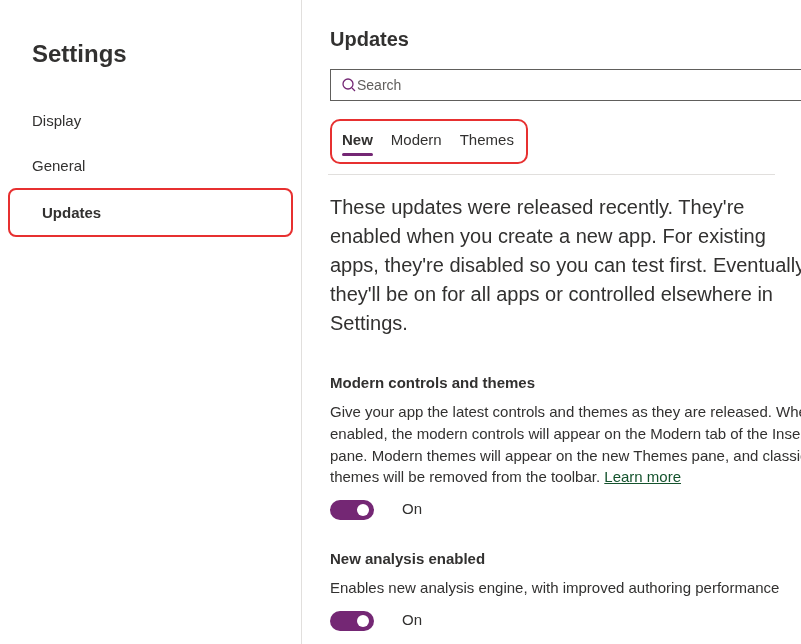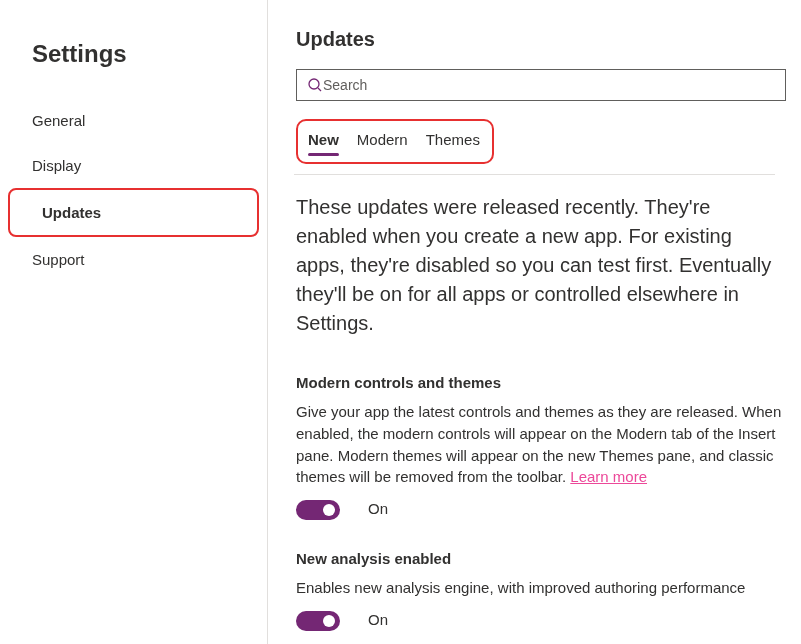--- a/index.html
+++ b/index.html
@@ -6,21 +6,21 @@
     body {
       font-family: "Segoe UI", -apple-system, sans-serif;
       background: #fff;
       color: #323130;
       width: 801px;
       height: 644px;
       overflow: hidden;
       display: flex;
     }
     .sidebar {
-      width: 268px;
+      width: 302px;
       border-right: 1px solid #e1dfdd;
       padding-top: 40px;
     }
     .sidebar-title {
       font-size: 24px;
       font-weight: 600;
       padding: 0 32px 30px 32px;
     }
     .nav-item {
       padding: 14px 32px;
@@ -114,21 +114,21 @@
       font-weight: 600;
       margin-bottom: 10px;
       margin-top: 23px;
     }
     .section-desc {
       font-size: 15px;
       line-height: 1.45;
       margin-bottom: 12px;
     }
     .learn-more {
-      color: #ec4899;
+      color: #14532d;
       text-decoration: underline;
       cursor: pointer;
     }
     .toggle-row {
       display: flex;
       align-items: flex-start;
       gap: 28px;
       margin-bottom: 30px;
     }
     .toggle {
@@ -152,26 +152,25 @@
     .toggle-label {
       font-size: 15px;
     }
     .search-icon svg { display: block; }
   </style>
 </head>
 <body>
 
 <div class="sidebar">
   <div class="sidebar-title">Settings</div>
+  <div class="nav-item">Display</div>
   <div class="nav-item">General</div>
-  <div class="nav-item">Display</div>
   <div class="highlight-box">
     <div class="nav-item selected">Updates</div>
   </div>
-  <div class="nav-item">Support</div>
 </div>
 
 <div class="main">
   <div class="page-title">Updates</div>
 
   <div class="search-box">
     <span class="search-icon">
       <svg width="16" height="16" viewBox="0 0 16 16" fill="none">
         <circle cx="7" cy="7" r="5" stroke="#742774" stroke-width="1.3"></circle>
         <line x1="11" y1="11" x2="14" y2="14" stroke="#742774" stroke-width="1.3"></line>

